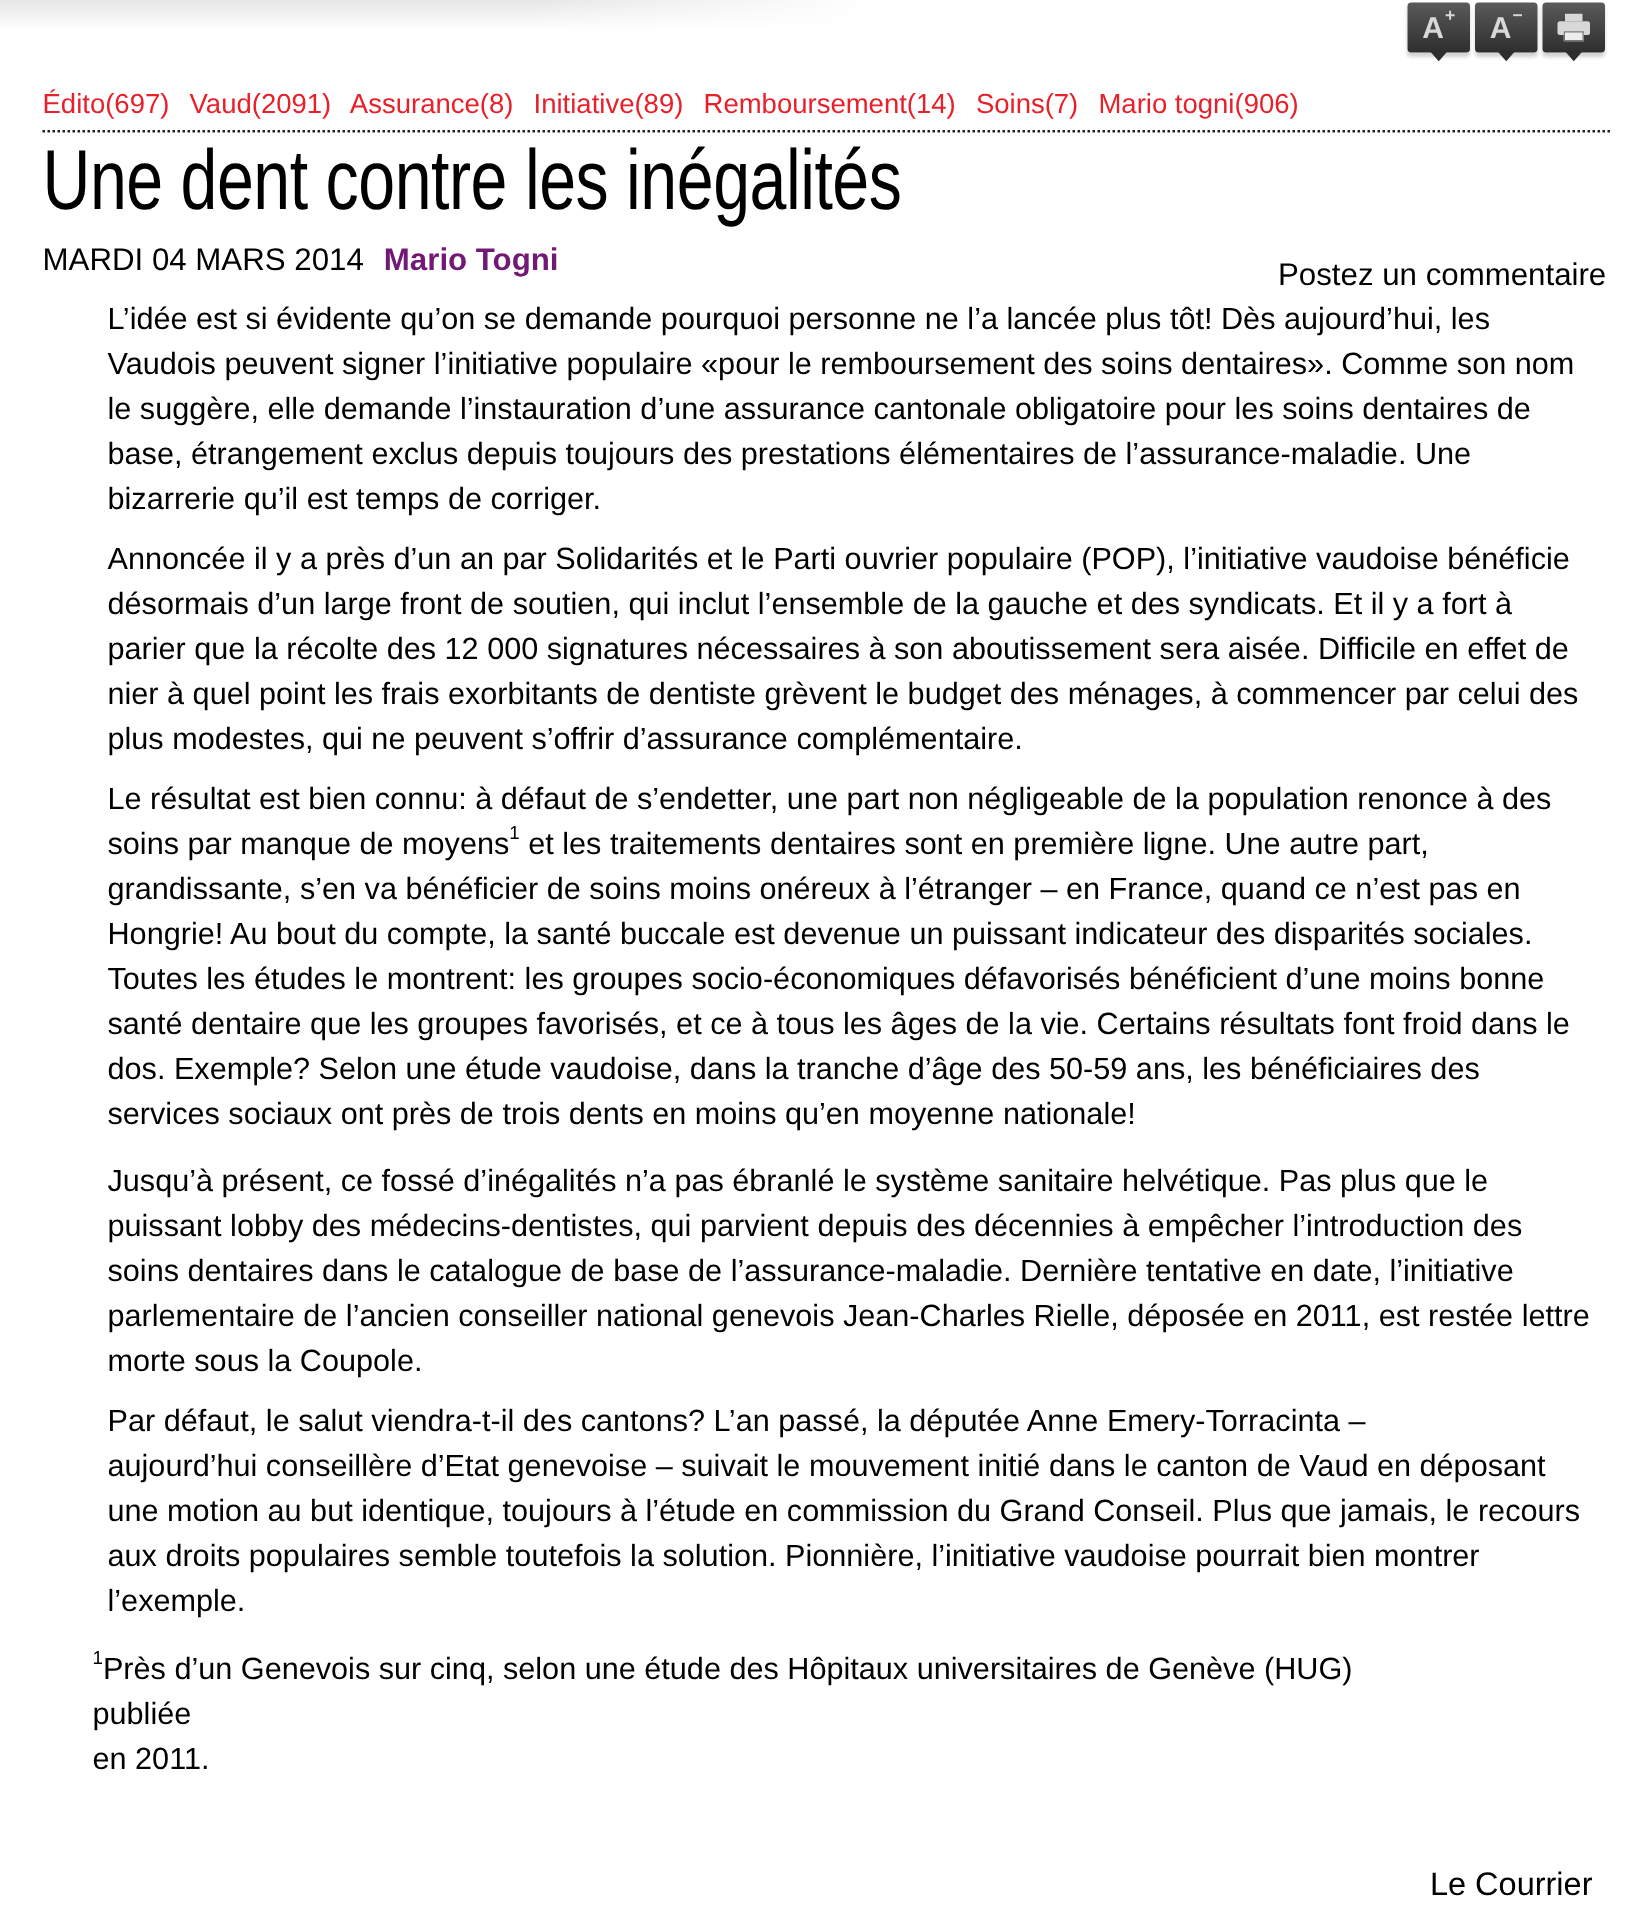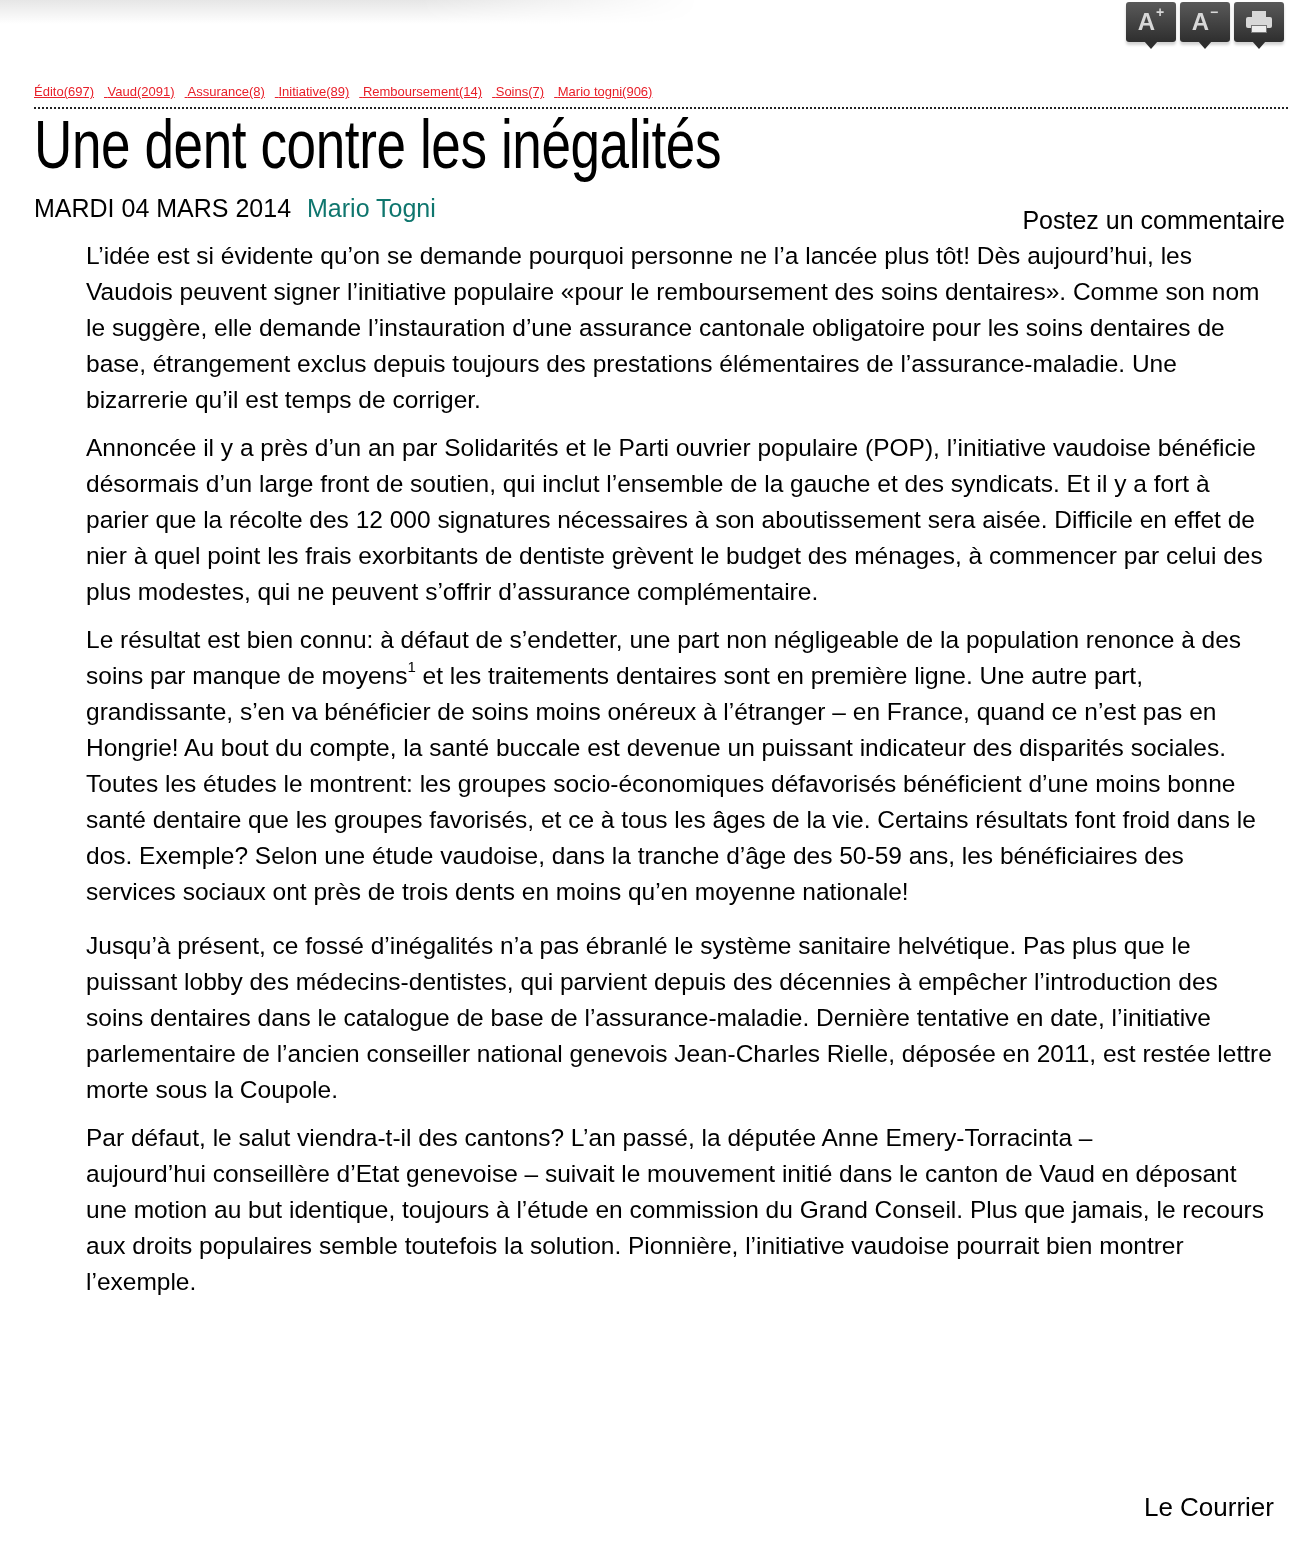--- a/index.html
+++ b/index.html
@@ -30,37 +30,37 @@
     border-left: 7px solid transparent; border-right: 7px solid transparent;
     border-top: 8px solid #2e2e2e;
   }
   .tool sup { font-size: 14px; margin-left: 1px; position: relative; top: -4px; }
   .printer { width: 26px; height: 22px; position: relative; }
   .printer .p-top { position: absolute; left: 6px; top: 0; width: 14px; height: 6px; background: #d8d8d8; }
   .printer .p-body { position: absolute; left: 0; top: 6px; width: 26px; height: 11px; background: #d8d8d8; border-radius: 2px; }
   .printer .p-paper { position: absolute; left: 5px; top: 14px; width: 16px; height: 8px; background: #eee; border: 1px solid #777; box-sizing: border-box; }
 
   .tags {
-    position: absolute; left: 34px; top: 84px; width: 1254px;
+    position: absolute; left: 34px; top: 70px; width: 1254px;
     border-bottom: 2px dotted #222; padding-bottom: 8px;
-    font-size: 13px; color: #e8202a; white-space: nowrap; text-decoration: underline;
+    font-size: 22px; color: #e8202a; white-space: nowrap;
   }
   .tags a { color: #e8202a; text-decoration: none; margin-right: 10px; cursor: pointer; }
 
   .title {
     position: absolute; left: 34px; top: 104px; margin: 0;
     font-size: 68px; font-weight: normal; line-height: 80px;
     transform: scaleX(0.78); transform-origin: left top;
     white-space: nowrap; letter-spacing: -0.5px;
   }
   .meta {
     position: absolute; left: 34px; top: 194px; font-size: 25px; white-space: nowrap;
   }
   .meta .date { color: #000000; }
-  .meta .author { color: #0f766e; margin-left: 16px; cursor: pointer; }
+  .meta .author { color: #701a75; margin-left: 16px; cursor: pointer; font-weight: bold; }
   .comment {
     position: absolute; right: 25px; top: 206px; font-size: 25px; color: #000; cursor: pointer;
   }
   .article {
     position: absolute; left: 74px; top: 226px; width: 1215px;
     font-size: 24.5px; line-height: 36px;
   }
   .article p { margin: 12px; }
   .article p.gap { margin-top: 18px; }
   .article sup { font-size: 15px; line-height: 0; vertical-align: 12px; }
@@ -106,15 +106,20 @@
   <span class="date">MARDI 04 MARS 2014</span><span class="author">Mario Togni</span>
 </div>
 <div class="comment">Postez un commentaire</div>
 
 <div class="article">
   <p>L’idée est si évidente qu’on se demande pourquoi personne ne l’a lancée plus tôt! Dès aujourd’hui, les Vaudois peuvent signer l’initiative populaire «pour le remboursement des soins dentaires». Comme son nom le suggère, elle demande l’instauration d’une assurance cantonale obligatoire pour les soins dentaires de base, étrangement exclus depuis toujours des prestations élémentaires de l’assurance-maladie. Une bizarrerie qu’il est temps de corriger.</p>
   <p>Annoncée il y a près d’un an par Solidarités et le Parti ouvrier populaire (POP), l’initiative vaudoise bénéficie désormais d’un large front de soutien, qui inclut l’ensemble de la gauche et des syndicats. Et il y a fort à parier que la récolte des 12 000 signatures nécessaires à son aboutissement sera aisée. Difficile en effet de nier à quel point les frais exorbitants de dentiste grèvent le budget des ménages, à commencer par celui des plus modestes, qui ne peuvent s’offrir d’assurance complémentaire.</p>
   <p><span>Le résultat est bien connu: à défaut de s’endetter, une part non négligeable de la population renonce à des soins par manque de moyens</span><sup>1</sup><span> et les traitements dentaires sont en première ligne. Une autre part, grandissante, s’en va bénéficier de soins moins onéreux à l’étranger – en France, quand ce n’est pas en Hongrie! Au bout du compte, la santé buccale est devenue un puissant indicateur des disparités sociales. Toutes les études le montrent: les groupes socio-économiques défavorisés bénéficient d’une moins bonne santé dentaire que les groupes favorisés, et ce à tous les âges de la vie. Certains résultats font froid dans le dos. Exemple? Selon une étude vaudoise, dans la tranche d’âge des 50-59 ans, les bénéficiaires des services sociaux ont près de trois dents en moins qu’en moyenne nationale!</span></p>
   <p class="gap">Jusqu’à présent, ce fossé d’inégalités n’a pas ébranlé le système sanitaire helvétique. Pas plus que le puissant lobby des médecins-dentistes, qui parvient depuis des décennies à empêcher l’introduction des soins dentaires dans le catalogue de base de l’assurance-maladie. Dernière tentative en date, l’initiative parlementaire de l’ancien conseiller national genevois Jean-Charles Rielle, déposée en 2011, est restée lettre morte sous la Coupole.</p>
   <p><span>Par défaut, le salut viendra-t-il des cantons? L’an passé, la députée Anne Emery-Torracinta –</span><br><span> aujourd’hui conseillère d’Etat genevoise – suivait le mouvement initié dans le canton de Vaud en déposant une motion au but identique, toujours à l’étude en commission du Grand Conseil. Plus que jamais, le recours aux droits populaires semble toutefois la solution. Pionnière, l’initiative vaudoise pourrait bien montrer l’exemple.</span></p>
+  <div class="footnote">
+    <sup>1</sup><span>Près d’un Genevois sur cinq, selon une étude des Hôpitaux universitaires de Genève (HUG)</span><br>
+    <span>publiée</span><br>
+    <span>en 2011.</span>
+  </div>
 </div>
 
 <div class="source">Le Courrier</div>
 
 </body></html>

